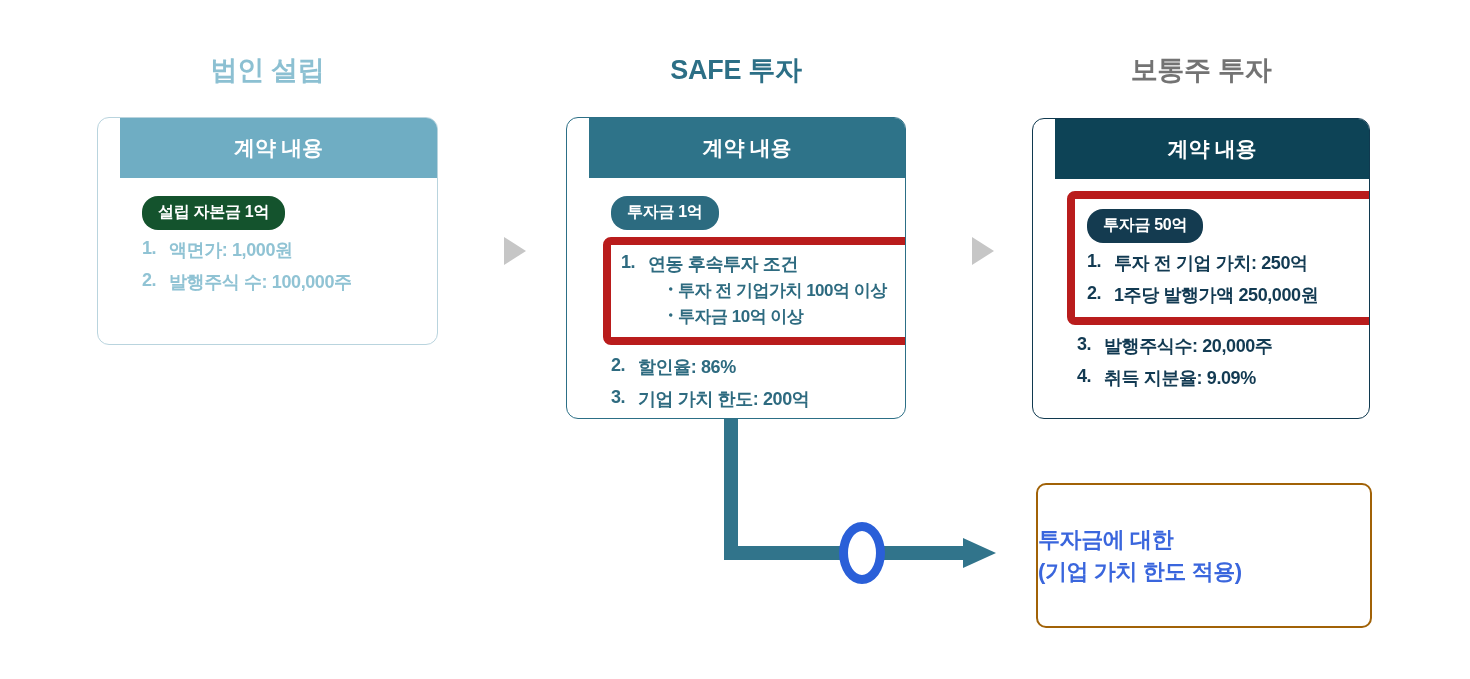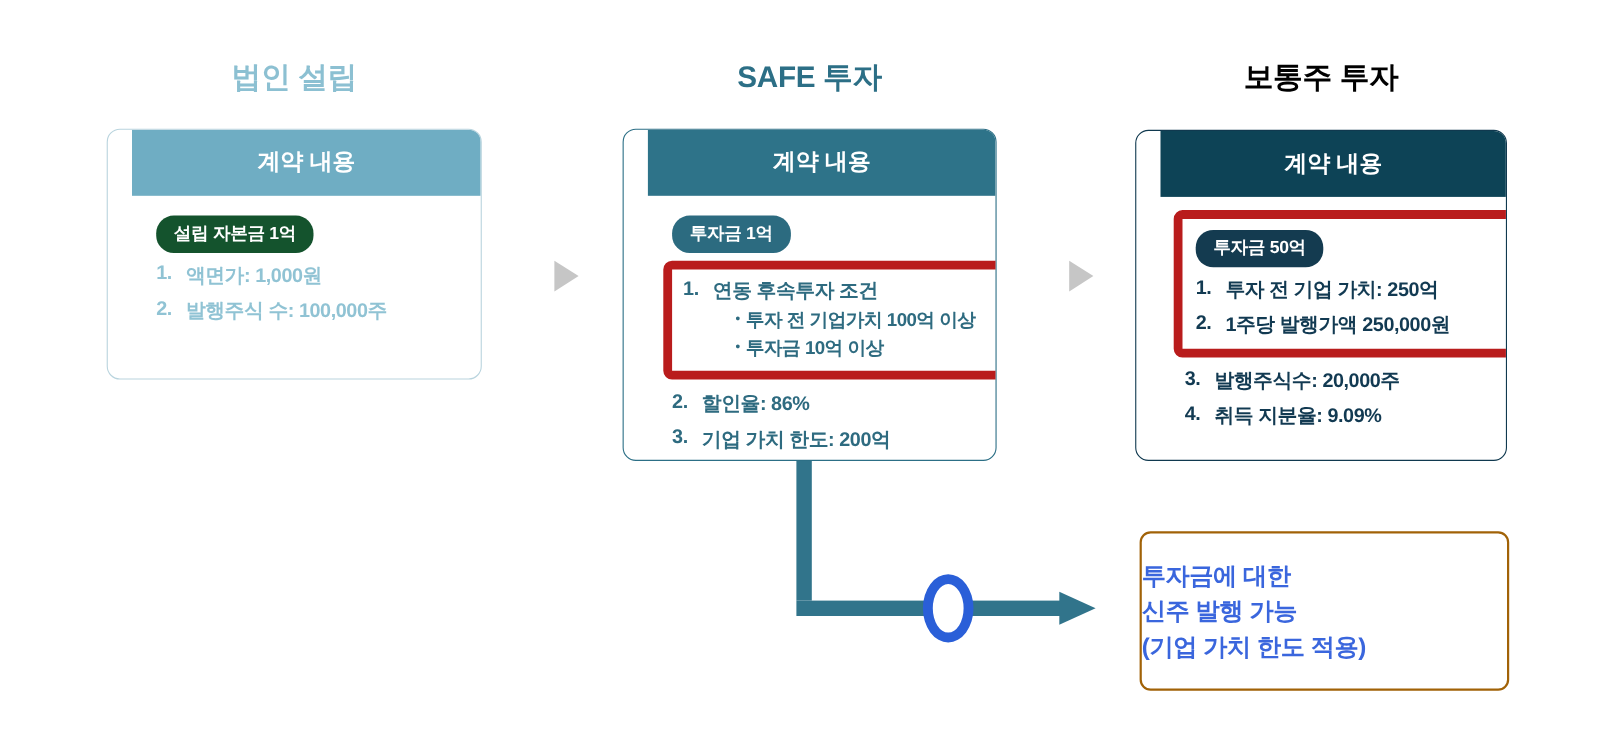--- a/index.html
+++ b/index.html
@@ -23,21 +23,21 @@
   .col-title {
     position: absolute;
     font-size: 27px;
     font-weight: bold;
     letter-spacing: -0.3px;
     text-align: center;
     white-space: nowrap;
   }
   #title-1 { left: 97px;  top: 52px;  width: 341px; color: #8cc0d2; }
   #title-2 { left: 566px; top: 52px;  width: 340px; color: #2c6f86; }
-  #title-3 { left: 1032px;top: 52px;  width: 338px; color: #000000; }
+  #title-3 { left: 1032px;top: 52px;  width: 338px; color: #737373; }
 
   
   .card {
     position: absolute;
     border-radius: 12px;
     box-sizing: border-box;
     background: #ffffff;
     overflow: hidden;
     padding-left: 22px;
   }
@@ -344,17 +344,16 @@
     </div>
   </div>
 
   <div class="conn-v"></div>
   <div class="conn-h"></div>
   <div class="conn-head"></div>
   <div class="conn-circle"></div>
 
   <div id="note-box">
     <div class="line">투자금에 대한</div>
-    <div class="line">신주 발행 가능</div>
     <div class="line">(기업 가치 한도 적용)</div>
   </div>
 
 </div>
 
 </body></html>

